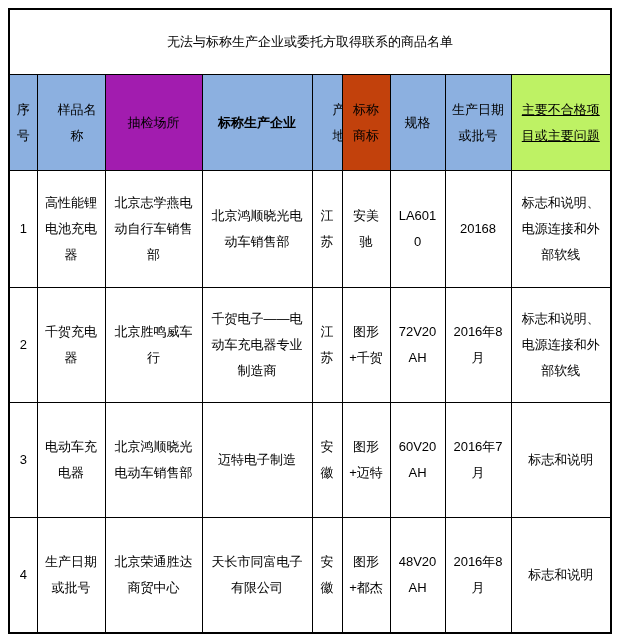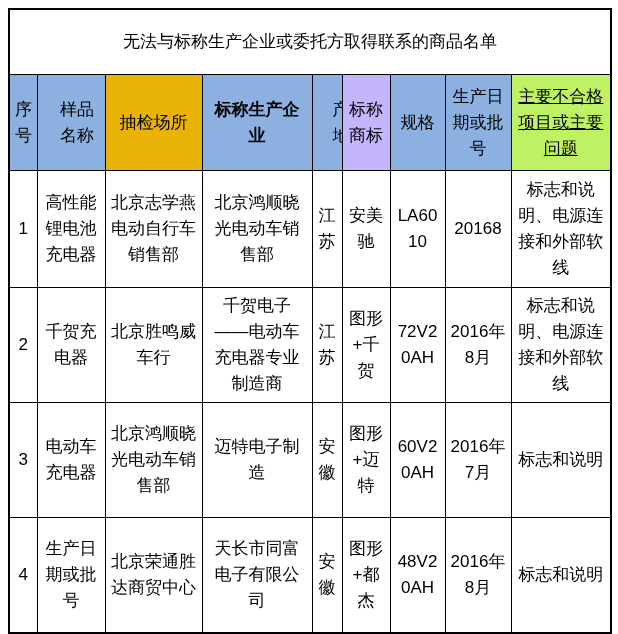--- a/index.html
+++ b/index.html
@@ -20,21 +20,21 @@
   table.products {
     border-collapse: collapse;
     table-layout: fixed;
     width: 604px;
     border: 2px solid #000000;
   }
   table.products td, table.products th {
     border: 1px solid #000000;
     text-align: center;
     vertical-align: middle;
-    font-size: 17px;
+    font-size: 13px;
     line-height: 26px;
     font-weight: normal;
     padding: 2px 5px;
     overflow: hidden;
     word-break: break-all;
   }
   tr.title-row td {
     height: 60px;
     background: #ffffff;
     line-height: 18px;
@@ -64,24 +64,24 @@
     </colgroup>
 
     <tbody>
         <tr class="title-row">
       <td colspan="9">无法与标称生产企业或委托方取得联系的商品名单</td>
     </tr>
 
     <tr class="header-row">
       <th style="background: rgb(140, 176, 224);">序号</th>
       <th style="background: rgb(140, 176, 224); padding-left: 17px;">样品名称</th>
-      <th style="background: #eab308;">抽检场所</th>
+      <th style="background: #a21caf;">抽检场所</th>
       <th style="background: rgb(140, 176, 224); font-weight: bold;">标称生产企业</th>
       <th style="background: rgb(140, 176, 224); padding-left: 20px;">产地</th>
-      <th style="background: #c4b5fd;">标称商标</th>
+      <th style="background: #c2410c;">标称商标</th>
       <th style="background: rgb(140, 176, 224);">规格</th>
       <th style="background: rgb(140, 176, 224); margin-top: 20px;">生产日期或批号</th>
       <th style="background: #bef264; text-decoration: underline;">主要不合格项目或主要问题</th>
     </tr>
 
     <tr class="data-row-1">
       <td>1</td>
       <td>高性能锂电池充电器</td>
       <td>北京志学燕电动自行车销售部</td>
       <td>北京鸿顺晓光电动车销售部</td>

